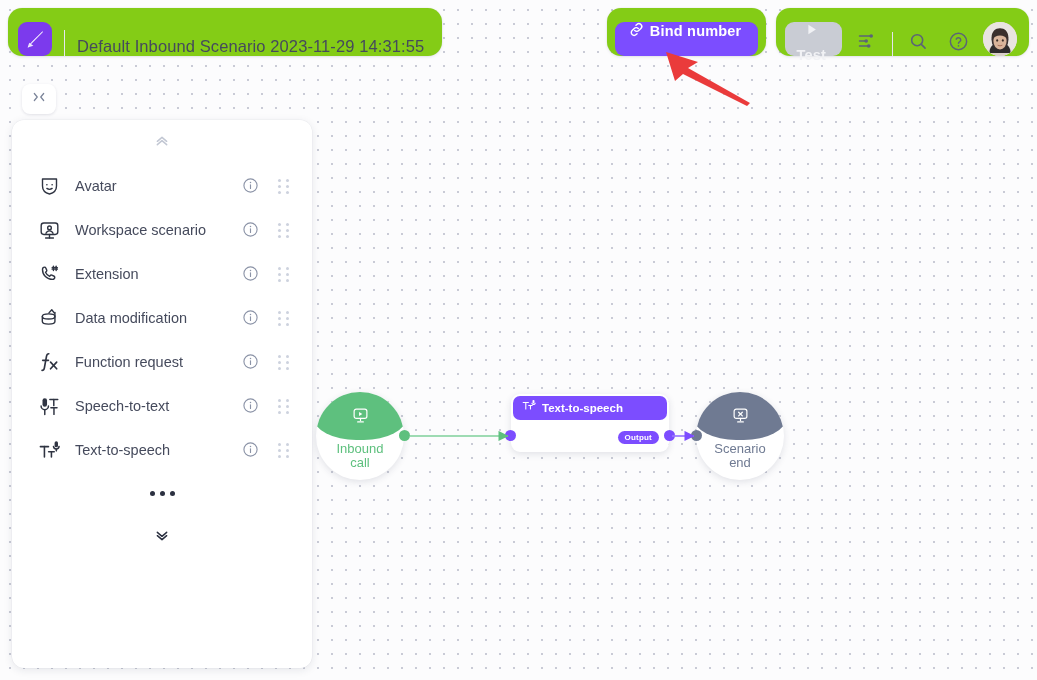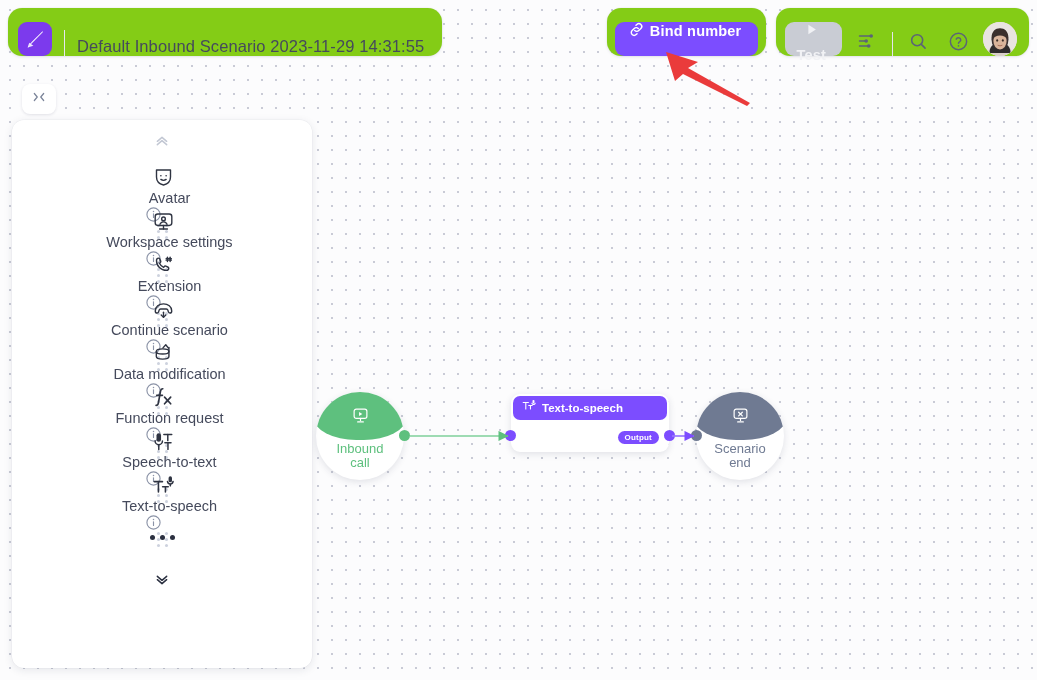--- a/index.html
+++ b/index.html
@@ -181,21 +181,20 @@
 
   #palette-list { flex: 0 0 auto; }
 
   .palette-item {
     height: 44px;
     display: flex;
     align-items: center;
     padding: 0 22px 0 24px;
     cursor: grab;
     gap: 0;
-    flex-direction: column;
   }
 
   .pi-icon {
     width: 26px; height: 26px;
     flex: 0 0 auto;
     display: flex; align-items: center; justify-content: center;
     color: #2f3442;
   }
   .pi-label {
     flex: 1 1 auto;
@@ -467,21 +466,21 @@
       <div class="palette-item">
         <span class="pi-icon">
           <svg width="21" height="21" viewBox="0 0 24 24" fill="none" stroke="currentColor" stroke-width="1.6" stroke-linecap="round" stroke-linejoin="round">
             <rect x="2.5" y="3.5" width="19" height="13" rx="3"></rect>
             <circle cx="12" cy="9" r="2.1"></circle>
             <path d="M8 15.2c.7-1.9 2.2-2.8 4-2.8s3.3.9 4 2.8"></path>
             <path d="M12 16.5v4"></path>
             <path d="M7.5 20.5h9"></path>
           </svg>
         </span>
-        <span class="pi-label">Workspace settings</span>
+        <span class="pi-label">Workspace scenario</span>
         <span class="pi-info"><svg width="17" height="17" viewBox="0 0 24 24" fill="none" stroke="currentColor" stroke-width="1.6" stroke-linecap="round">
             <circle cx="12" cy="12" r="9.3"></circle>
             <path d="M12 11v5.3"></path>
             <circle cx="12" cy="7.9" r="1.05" fill="currentColor" stroke="none"></circle>
           </svg></span>
         <span class="pi-grip">
           <i></i>
           <i></i>
           <i></i>
           <i></i>
@@ -493,43 +492,20 @@
         <span class="pi-icon">
           <svg width="21" height="21" viewBox="0 0 24 24" fill="none" stroke="currentColor" stroke-width="1.6" stroke-linecap="round" stroke-linejoin="round">
             <path d="M4 6.2c0-1.5 1.2-2.6 2.4-2.6.8 0 1.2.5 1.5 1.2l.9 2.2c.3.7.1 1.4-.5 1.8l-.9.6c1 2.2 2.6 3.8 4.8 4.8l.6-.9c.4-.6 1.1-.8 1.8-.5l2.2.9c.7.3 1.2.7 1.2 1.5 0 1.2-1.1 2.4-2.6 2.4C9 17.6 4 12.6 4 6.2z"></path>
             <path d="M16.5 2.5v5"></path>
             <path d="M19.6 2.5v5"></path>
             <path d="M15 4.2h6"></path>
             <path d="M15 5.9h6"></path>
           </svg>
         </span>
         <span class="pi-label">Extension</span>
-        <span class="pi-info"><svg width="17" height="17" viewBox="0 0 24 24" fill="none" stroke="currentColor" stroke-width="1.6" stroke-linecap="round">
-            <circle cx="12" cy="12" r="9.3"></circle>
-            <path d="M12 11v5.3"></path>
-            <circle cx="12" cy="7.9" r="1.05" fill="currentColor" stroke="none"></circle>
-          </svg></span>
-        <span class="pi-grip">
-          <i></i>
-          <i></i>
-          <i></i>
-          <i></i>
-          <i></i>
-          <i></i>
-        </span>
-      </div>
-      <div class="palette-item">
-        <span class="pi-icon">
-          <svg width="21" height="21" viewBox="0 0 24 24" fill="none" stroke="currentColor" stroke-width="1.6" stroke-linecap="round" stroke-linejoin="round">
-            <path d="M2.6 13.6c0-5 4.2-8 9.4-8s9.4 3 9.4 8c0 1.3-.8 2.4-1.9 2.4-.9 0-1.7-.6-2-1.6l-.5-1.7c-.2-.7-.9-1.2-1.7-1.2h-6.6c-.8 0-1.5.5-1.7 1.2l-.5 1.7c-.3 1-1.1 1.6-2 1.6-1.1 0-1.9-1.1-1.9-2.4z"></path>
-            <path d="M12 15.2v5.6"></path>
-            <path d="M9.4 18.4l2.6 2.6 2.6-2.6"></path>
-          </svg>
-        </span>
-        <span class="pi-label">Continue scenario</span>
         <span class="pi-info"><svg width="17" height="17" viewBox="0 0 24 24" fill="none" stroke="currentColor" stroke-width="1.6" stroke-linecap="round">
             <circle cx="12" cy="12" r="9.3"></circle>
             <path d="M12 11v5.3"></path>
             <circle cx="12" cy="7.9" r="1.05" fill="currentColor" stroke="none"></circle>
           </svg></span>
         <span class="pi-grip">
           <i></i>
           <i></i>
           <i></i>
           <i></i>

